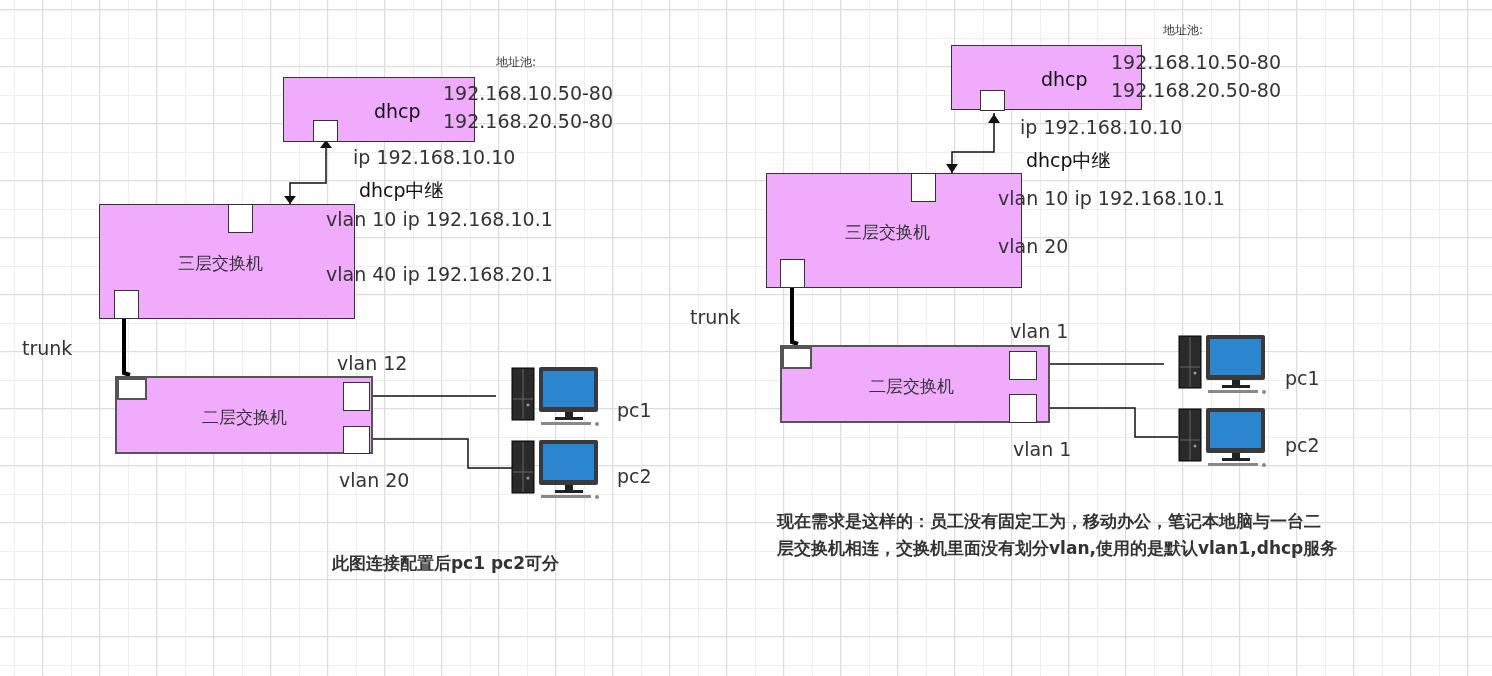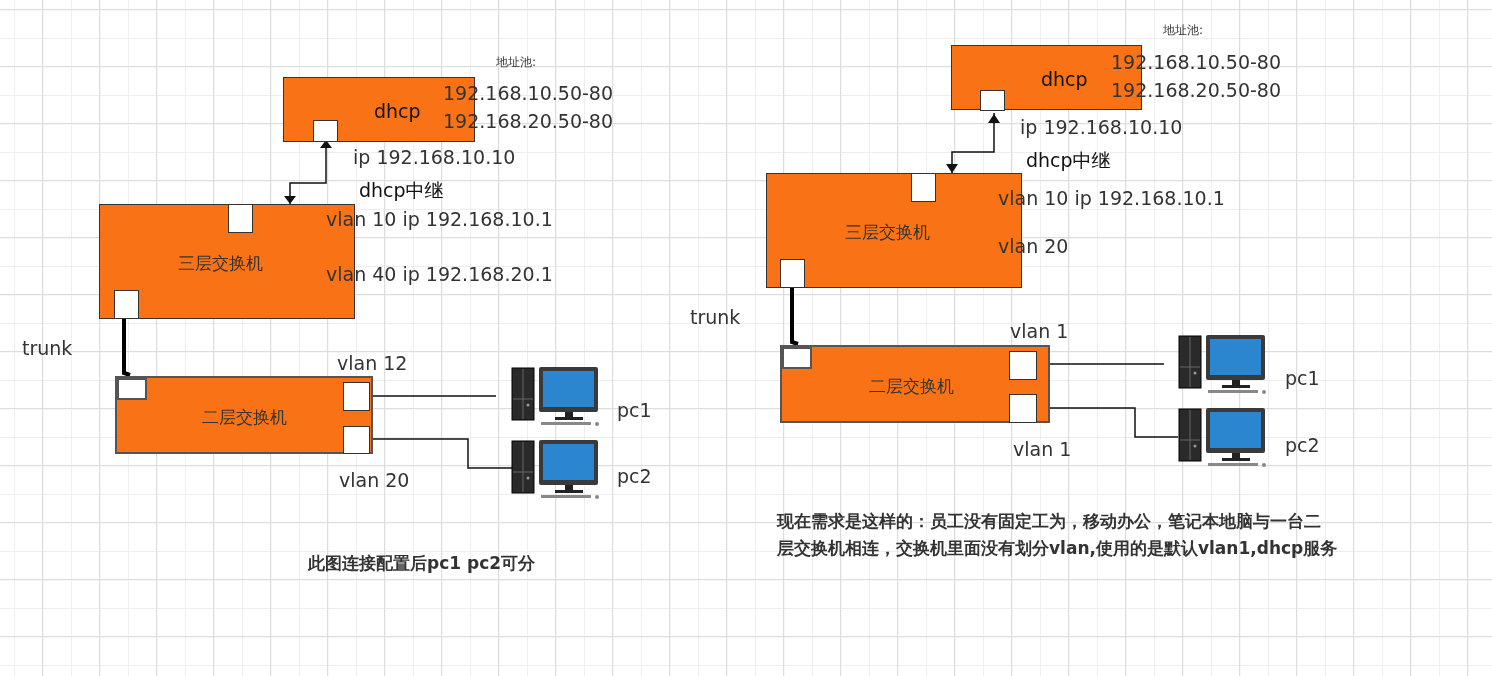--- a/index.html
+++ b/index.html
@@ -9,21 +9,21 @@
     background-image:
       linear-gradient(to right, #dddddd 1px, transparent 1px),
       linear-gradient(to bottom, #dddddd 1px, transparent 1px),
       linear-gradient(to right, #eeeeee 1px, transparent 1px),
       linear-gradient(to bottom, #eeeeee 1px, transparent 1px);
     background-size: 57px 57px, 57px 57px, 28.5px 28.5px, 28.5px 28.5px;
     background-position: 42px 9px, 42px 9px, 14px 38px, 14px 38px;
     font-family: "DejaVu Sans", "Liberation Sans", sans-serif;
     color:#333333;
   }
-  .box { position:absolute; border:1px solid #333; background:#f97316; box-sizing:border-box; }
+  .box { position:absolute; border:1px solid #333; background:#f0abfc; box-sizing:border-box; }
   .box.heavy { border:2px solid #555; }
   .port { position:absolute; border:1px solid #333; background:#fff; box-sizing:border-box; }
   .lbl { position:absolute; font-size:19px; white-space:nowrap; color:#333; line-height:1; }
   .lbl.dark { color:#111; }
   .lbl.small { font-size:12px; }
   .note { position:absolute; font-weight:bold; font-size:17px; color:#333; line-height:27px; }
   svg.wires { position:absolute; left:0; top:0; }
   .pc { position:absolute; width:90px; height:70px; }
 </style>
 </head>
@@ -115,21 +115,21 @@
       <rect x="28" y="0" width="59" height="45" fill="#3a3a3a" rx="2"></rect>
       <rect x="32" y="4" width="51" height="36" fill="#2b86cf"></rect>
       <rect x="54" y="45" width="8" height="6" fill="#222"></rect>
       <rect x="44" y="50" width="28" height="3" fill="#222"></rect>
       <rect x="30" y="55" width="50" height="3" fill="#888"></rect>
       <circle cx="86" cy="57" r="2" fill="#888"></circle>
     </svg>
   </div>
   <span class="lbl" style="left:617px;top:467px;">pc2</span>
 
-  <div class="note" style="left:308px;top:550px;width:275px;">
+  <div class="note" style="left:308px;top:550px;text-align:center;width:275px;">
     <div>此图连接配置后pc1 pc2可分</div>
   </div>
 </div>
 
 <div>
   <span class="lbl small" style="left:1163px;top:24px;">地址池:</span>
   <div class="box" style="left:951px;top:45px;width:191px;height:65px;">
     <span class="lbl dark" style="left:89px;top:24px;">dhcp</span>
     <div class="port" style="left:28px;top:44px;width:25px;height:21px;"></div>
   </div>

